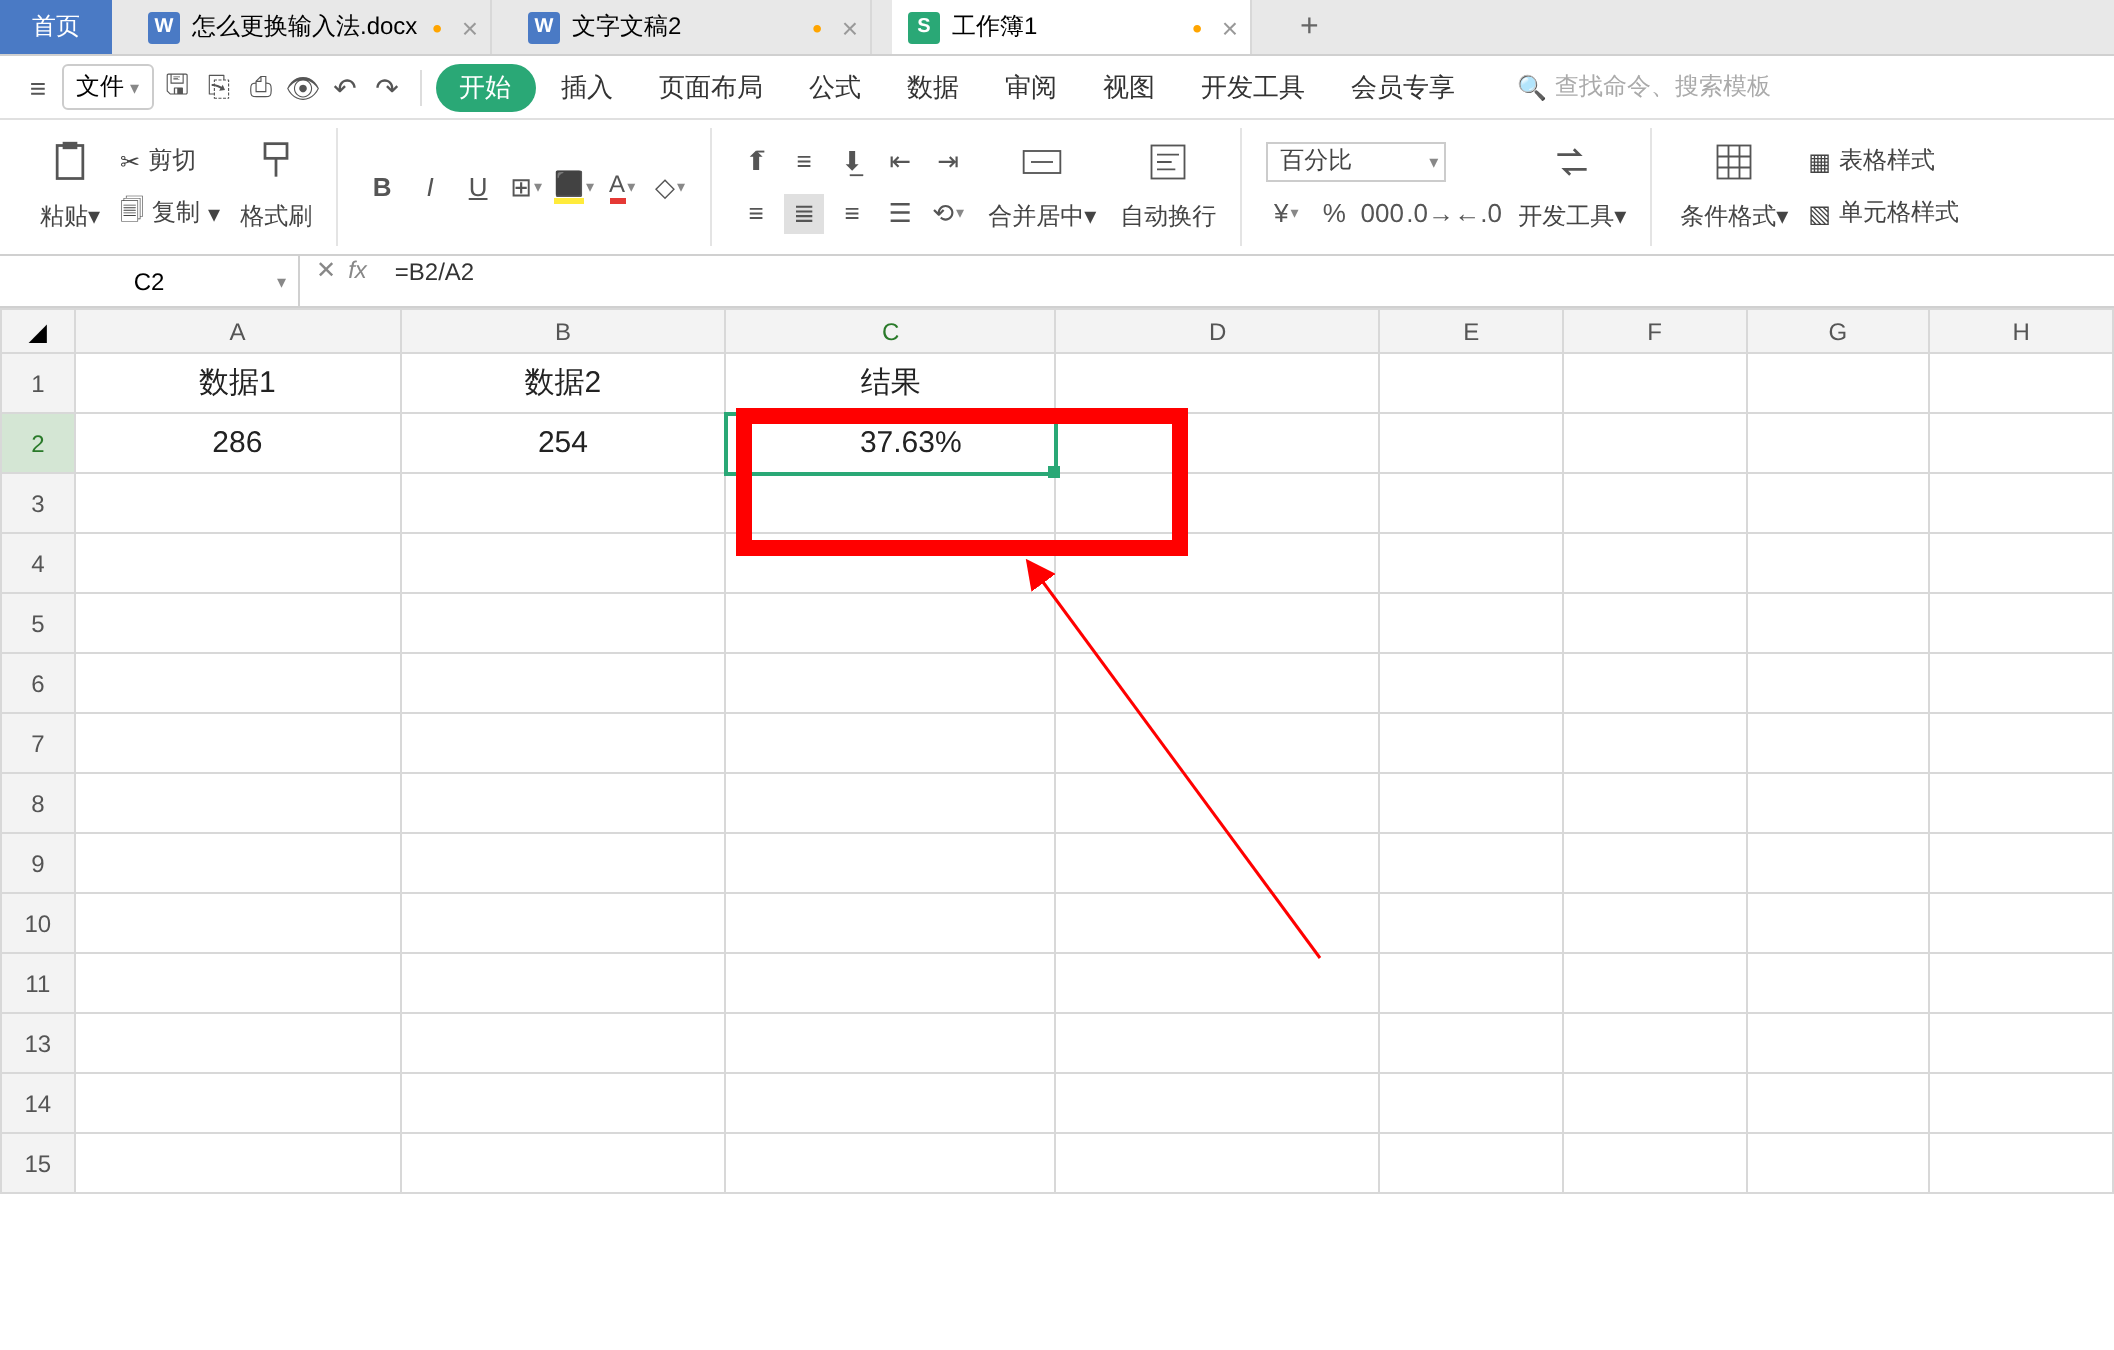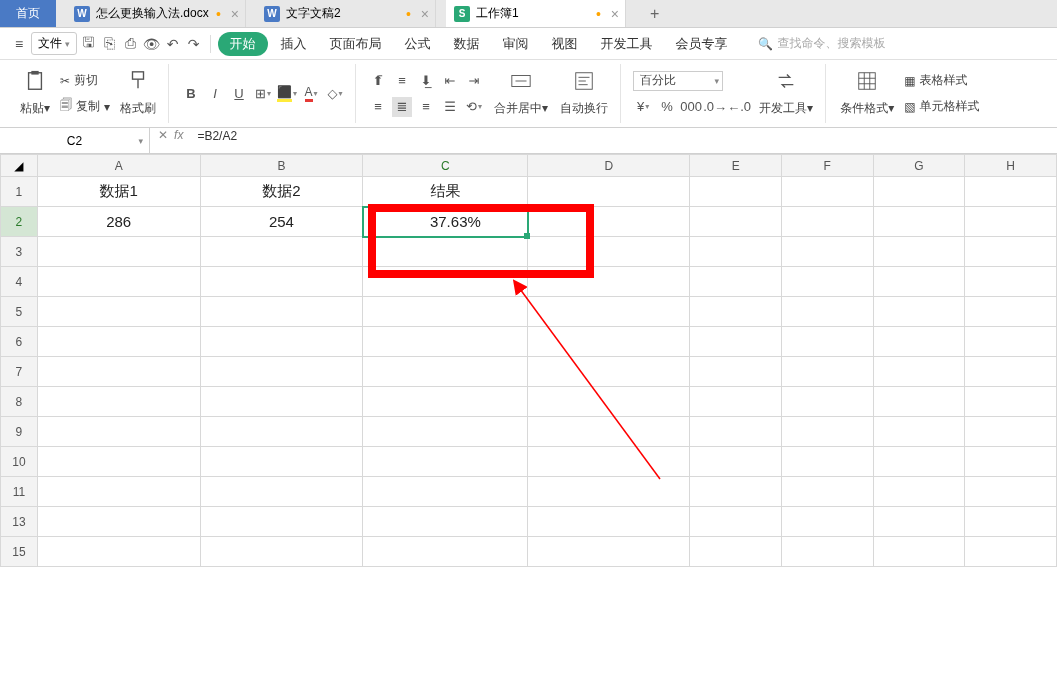--- a/index.html
+++ b/index.html
@@ -389,20 +389,31 @@
           <td class="cell"></td>
           <td class="cell"></td>
           <td class="cell"></td>
           <td class="cell"></td>
           <td class="cell"></td>
           <td class="cell"></td>
           <td class="cell"></td>
           <td class="cell"></td>
         </tr>
   <tr>
+          <th class="rowh">14</th>
+          <td class="cell"></td>
+          <td class="cell"></td>
+          <td class="cell"></td>
+          <td class="cell"></td>
+          <td class="cell"></td>
+          <td class="cell"></td>
+          <td class="cell"></td>
+          <td class="cell"></td>
+        </tr>
+  <tr>
           <th class="rowh">15</th>
           <td class="cell"></td>
           <td class="cell"></td>
           <td class="cell"></td>
           <td class="cell"></td>
           <td class="cell"></td>
           <td class="cell"></td>
           <td class="cell"></td>
           <td class="cell"></td>
         </tr>

